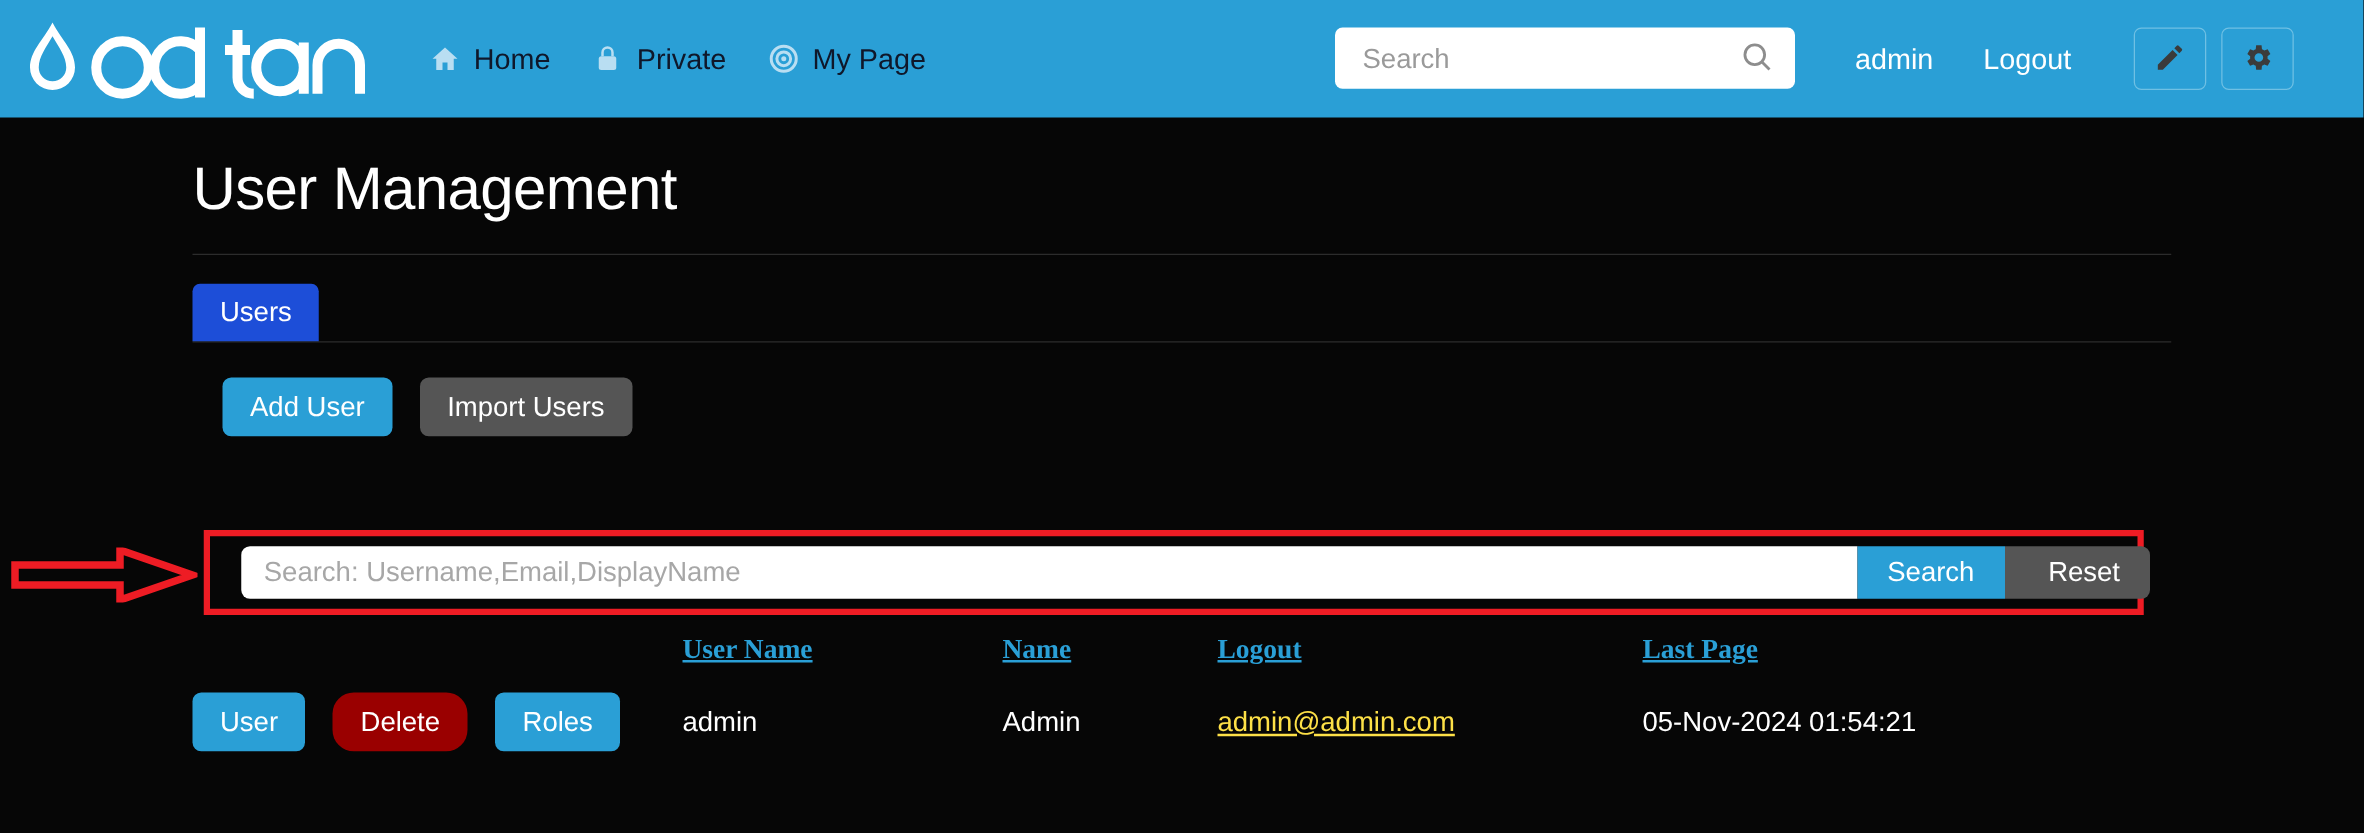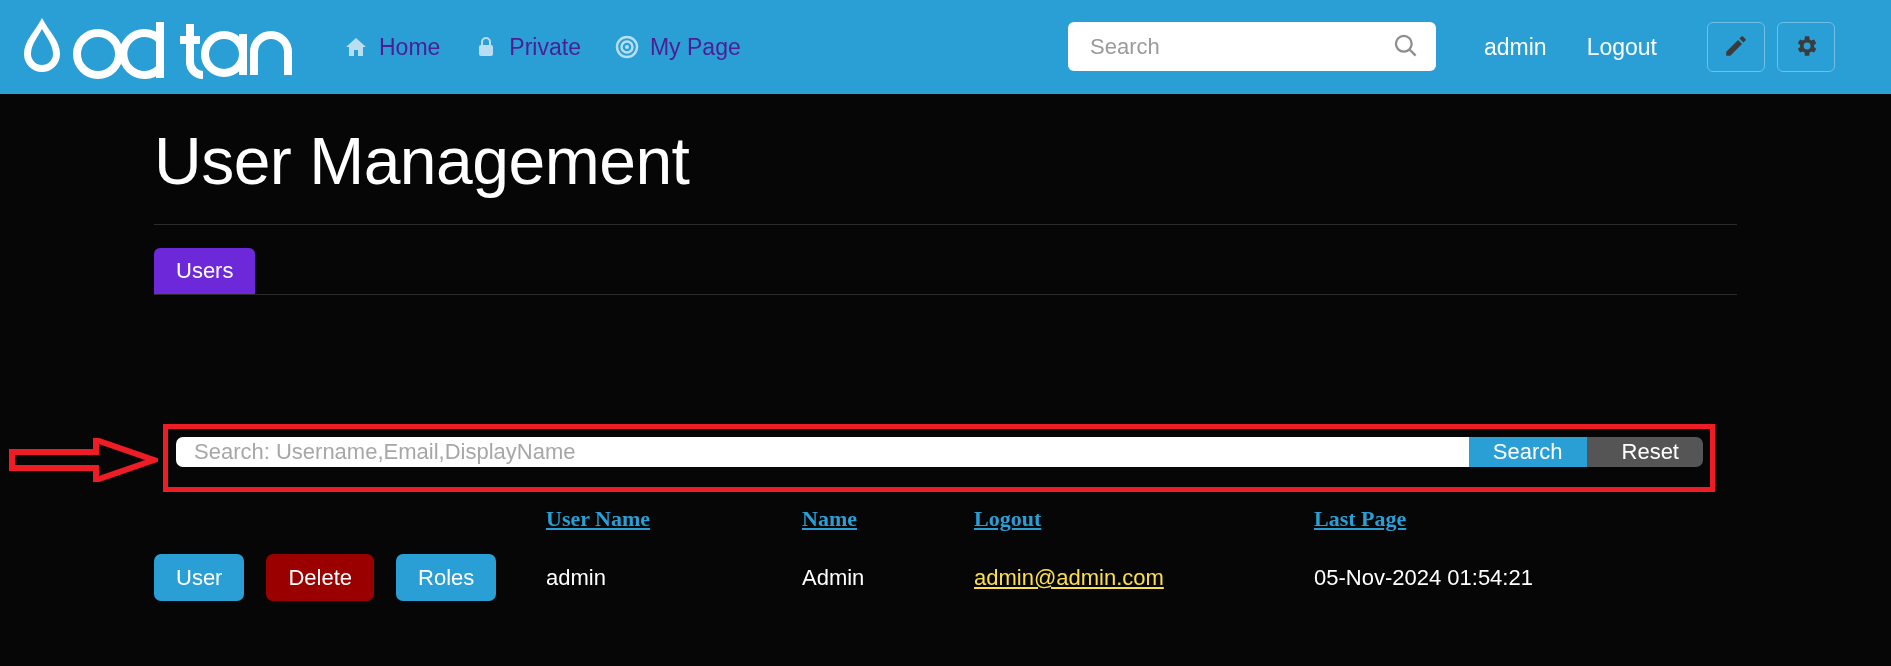--- a/index.html
+++ b/index.html
@@ -39,21 +39,21 @@
     display: flex;
     align-items: center;
     gap: 34px;
     margin-left: 52px;
   }
   .nav-item {
     display: flex;
     align-items: center;
     gap: 11px;
     text-decoration: none;
-    color: #4c1d95;
+    color: #0f172a;
     font-size: 23px;
     line-height: 1;
     cursor: pointer;
   }
   .nav-icon {
     display: inline-flex;
     align-items: center;
     justify-content: center;
     width: 24px; height: 24px;
     color: #b9def2;
@@ -124,21 +124,21 @@
   
   .content {
     position: absolute;
     left: 0; top: 94px;
     width: 1891px;
   }
   .page-title {
     margin: 0;
     padding: 30px 0 0 154px;
     color: #ffffff;
-    font-size: 66px;
+    font-size: 48px;
     font-weight: 400;
     letter-spacing: -0.5px;
     line-height: 1.15;
   }
   .title-rule {
     margin: 24px 154px 0 154px;
     height: 1px;
     background: #2c2c2c;
     border: 0;
   }
@@ -153,62 +153,62 @@
   }
   .tab {
     font-size: 22px;
     padding: 11px 22px;
     border-radius: 6px 6px 0 0;
     color: #ffffff;
     cursor: pointer;
     line-height: 1.1;
     white-space: nowrap;
   }
-  .tab.active { background: #6d28d9; color: #ffffff; }
+  .tab.active { background: #1d4ed8; color: #ffffff; }
 
   
   .actions {
     margin: 28px 0 0 178px;
     display: flex;
     gap: 22px;
   }
   .btn {
     font-family: "Liberation Sans", sans-serif;
     font-size: 22px;
     color: #ffffff;
     border: none;
     border-radius: 7px;
     padding: 11px 22px;
     cursor: pointer;
     line-height: 1.15;
     white-space: nowrap;
   }
   .btn-primary { background: #2a9fd6; }
   .btn-secondary { background: #555555; }
-  .btn-danger { background: #9a0000; }
+  .btn-danger { background: #9a0000; border-radius: 17px; }
 
   
   .search-annotation {
     position: absolute;
     left: 163px; top: 330px;
     width: 1552px; height: 68px;
     border: 5px solid #ee1c24;
     background: transparent;
     pointer-events: none;
   }
   .arrow-annotation {
     position: absolute;
     left: 8px; top: 344px;
     pointer-events: none;
   }
   .searchrow {
     position: absolute;
-    left: 176px; top: 343px;
+    left: 193px; top: 343px;
     width: 1527px;
-    height: 30px;
+    height: 42px;
     display: flex;
     align-items: stretch;
   }
   .searchrow-input {
     flex: 1;
     background: #ffffff;
     border: none;
     outline: none;
     border-radius: 7px 0 0 7px;
     font-family: "Liberation Sans", sans-serif;
@@ -353,20 +353,24 @@
 
   <div class="content">
 
     <h1 class="page-title">User Management</h1>
     <hr class="title-rule">
 
     <div class="tabbar">
       <div class="tab active">Users</div>
     </div>
 
+    <div class="actions">
+      <button class="btn btn-primary">Add User</button>
+      <button class="btn btn-secondary">Import Users</button>
+    </div>
 
     <svg class="arrow-annotation" width="150" height="44" viewBox="0 0 150 44">
       <path d="M4 14 H88 V2 L146 22 L88 42 V30 H4 Z" fill="none" stroke="#ee1c24" stroke-width="6" stroke-linejoin="miter"></path>
     </svg>
 
     <div class="search-annotation"></div>
 
     <div class="searchrow">
       <input class="searchrow-input" type="text" placeholder="Search: Username,Email,DisplayName" style="">
       <button class="searchrow-btn search">Search</button>

